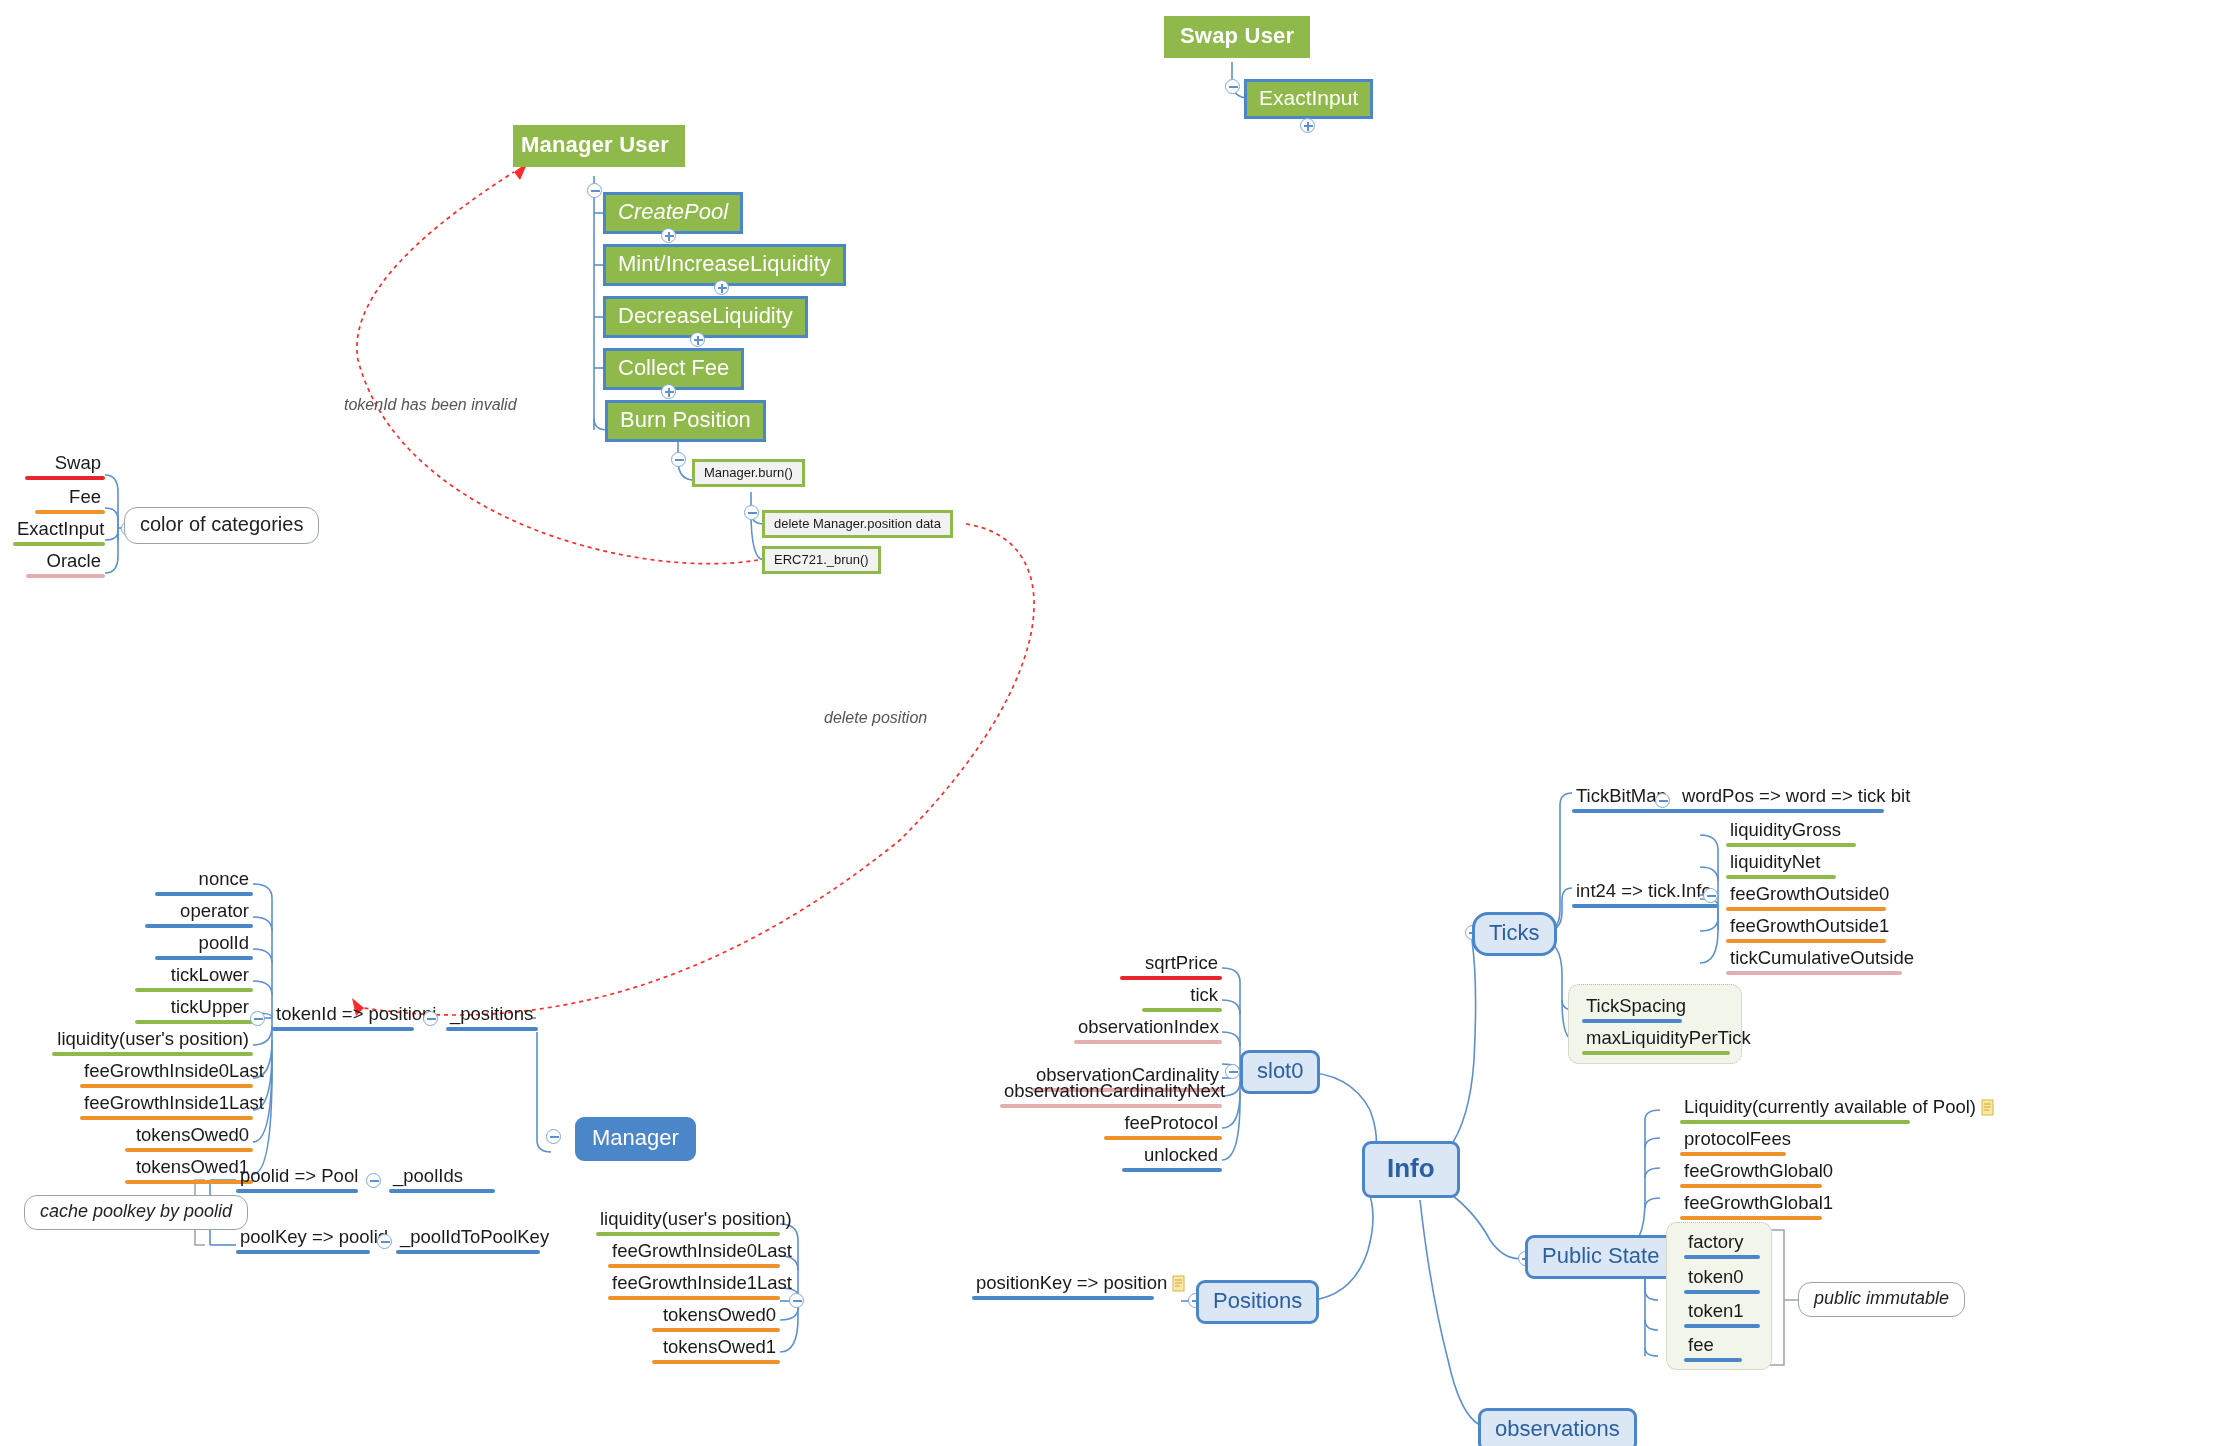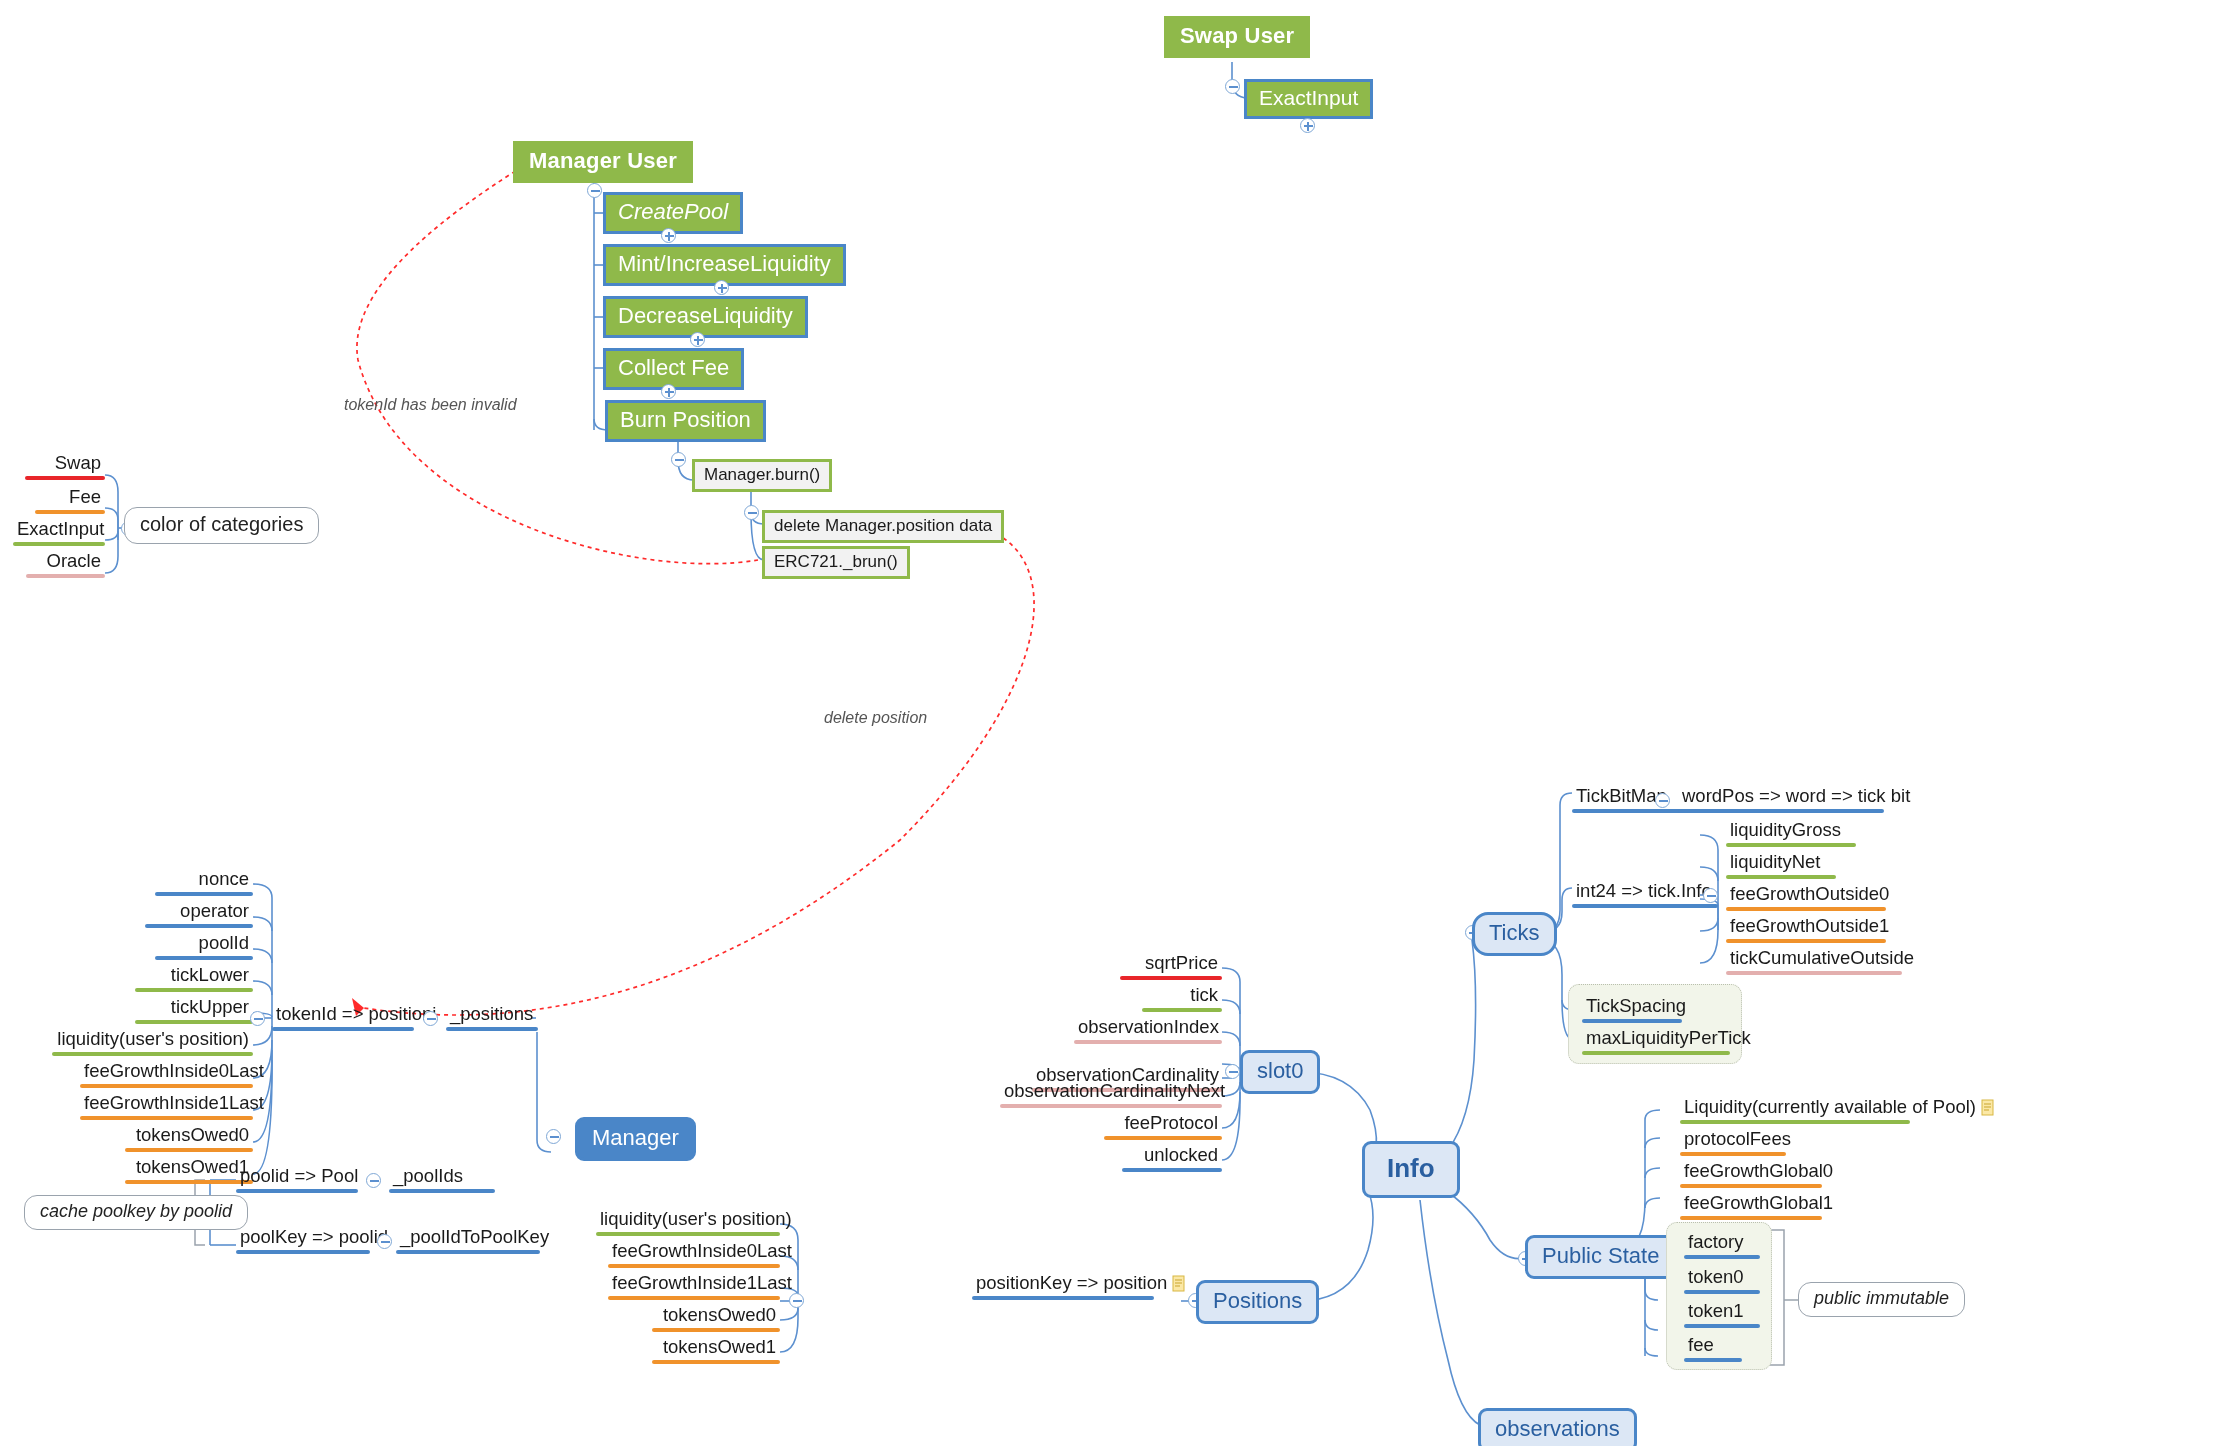--- a/index.html
+++ b/index.html
@@ -26,21 +26,21 @@
   
   .act {
     background:#8FB94A; color:#fff; font-size:22px;
     padding:4px 12px 6px 12px;
     border:3px solid #4A86C8;
   }
   .act.small { font-size:21px; }
 
   
   .note-green {
-    background:#F2F2F2; color:#1a1a1a; font-size:17px;
+    background:#F2F2F2; color:#1a1a1a; font-size:13px;
     padding:3px 9px 4px 9px; border:3px solid #8FB94A;
   }
 
   
   .chip {
     background:#DCE7F5; color:#2A5FA0; font-size:22px;
     border:3px solid #4A86C8; border-radius:9px;
     padding:5px 14px 7px 14px;
   }
   .chip.big { font-size:26px; font-weight:bold; padding:9px 22px 11px 22px; }
@@ -224,21 +224,21 @@
   <div class="node root-green" style="left:1164px; top:16px;">Swap User</div>
   <div class="knob minus" style="left:1225px; top:79px;">
       <i></i>
     </div>
   <div class="node act small" style="left:1244px; top:79px;">ExactInput</div>
   <div class="knob plus" style="left:1300px; top:118px;">
       <i class="h"></i>
       <i class="v"></i>
     </div>
 
-  <div class="node root-green" style="left:513px; top:141px;">Manager User</div>
+  <div class="node root-green" style="left:513px; top:125px;padding-left:8px;">Manager User</div>
   <div class="knob minus" style="left:587px; top:183px;">
       <i></i>
     </div>
 
   <div class="node act" style="left:603px; top:192px;font-style:italic;">CreatePool</div>
   <div class="knob plus" style="left:661px; top:228px;">
       <i class="h"></i>
       <i class="v"></i>
     </div>
 

